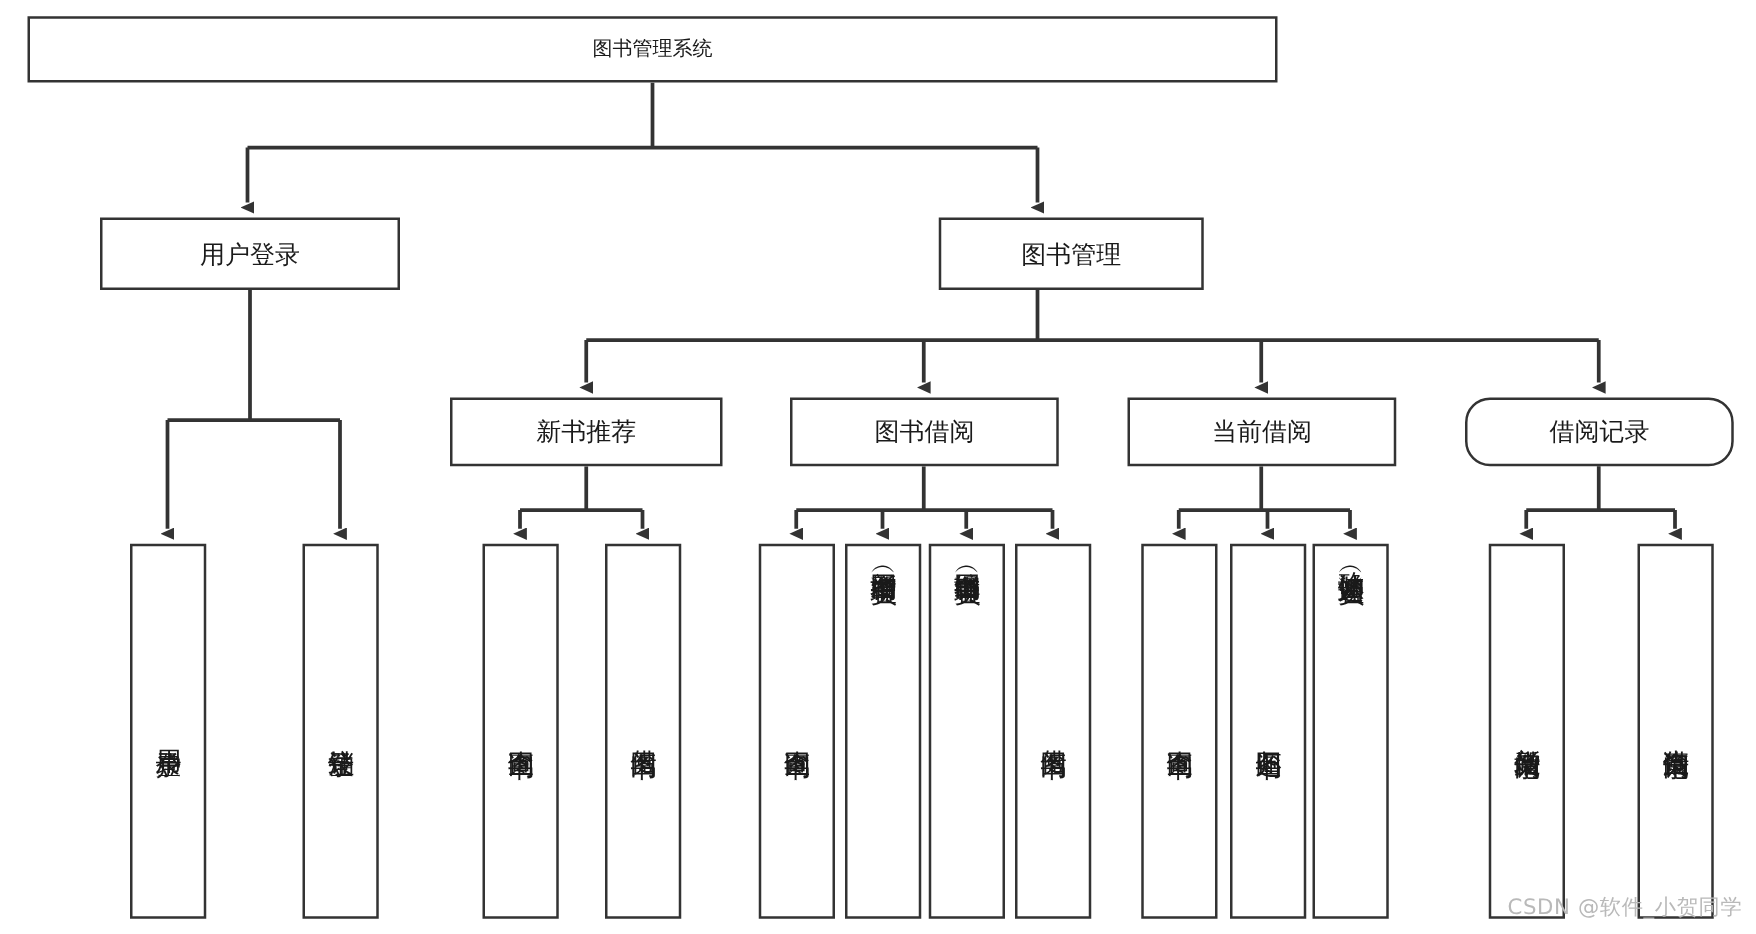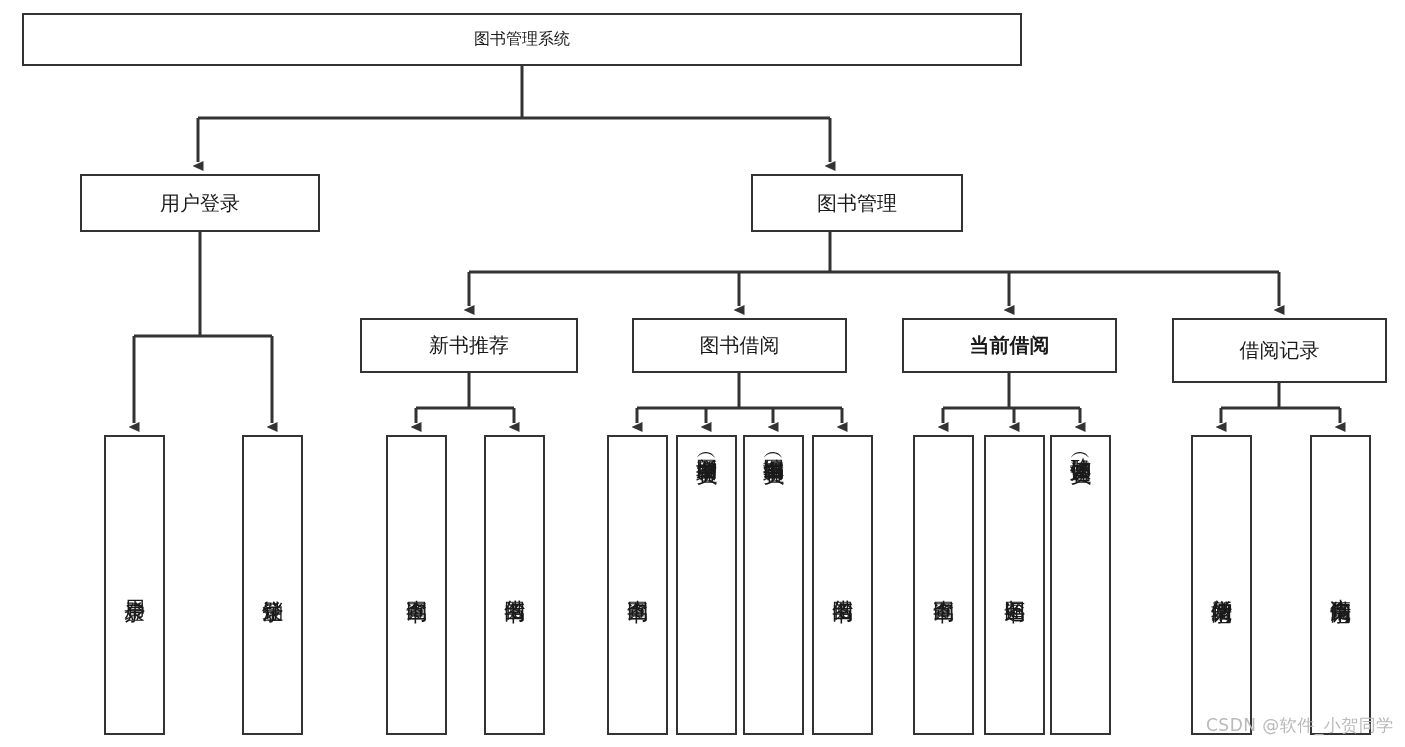--- a/index.html
+++ b/index.html
@@ -146,24 +146,24 @@
   <div class="node branch" style="left:719px; top:174px; width:212px; height:58px;margin-left:32px;">
     <span>图书管理</span>
   </div>
 
   <div class="node branch" style="left:360px; top:318px; width:218px; height:55px;">
     <span>新书推荐</span>
   </div>
   <div class="node branch" style="left:632px; top:318px; width:215px; height:55px;font-family:Liberation Mono, monospace;">
     <span>图书借阅</span>
   </div>
-  <div class="node branch" style="left:902px; top:318px; width:215px; height:55px;font-weight:bold;">
+  <div class="node branch" style="left:902px; top:318px; width:215px; height:55px;">
     <span>当前借阅</span>
   </div>
-  <div class="node branch" style="left:1172px; top:318px; width:215px; height:65px;">
+  <div class="node branch" style="left:1172px; top:318px; width:215px; height:55px;border-radius:20px;">
     <span>借阅记录</span>
   </div>
 
   <div class="node leaf" style="left:104px; top:435px; width:61px; height:300px;">
     <span class="vtext">用户登录</span>
   </div>
   <div class="node leaf" style="left:242px; top:435px; width:61px; height:300px;">
     <span class="vtext">注销登录</span>
   </div>
   <div class="node leaf" style="left:386px; top:435px; width:61px; height:300px;">

